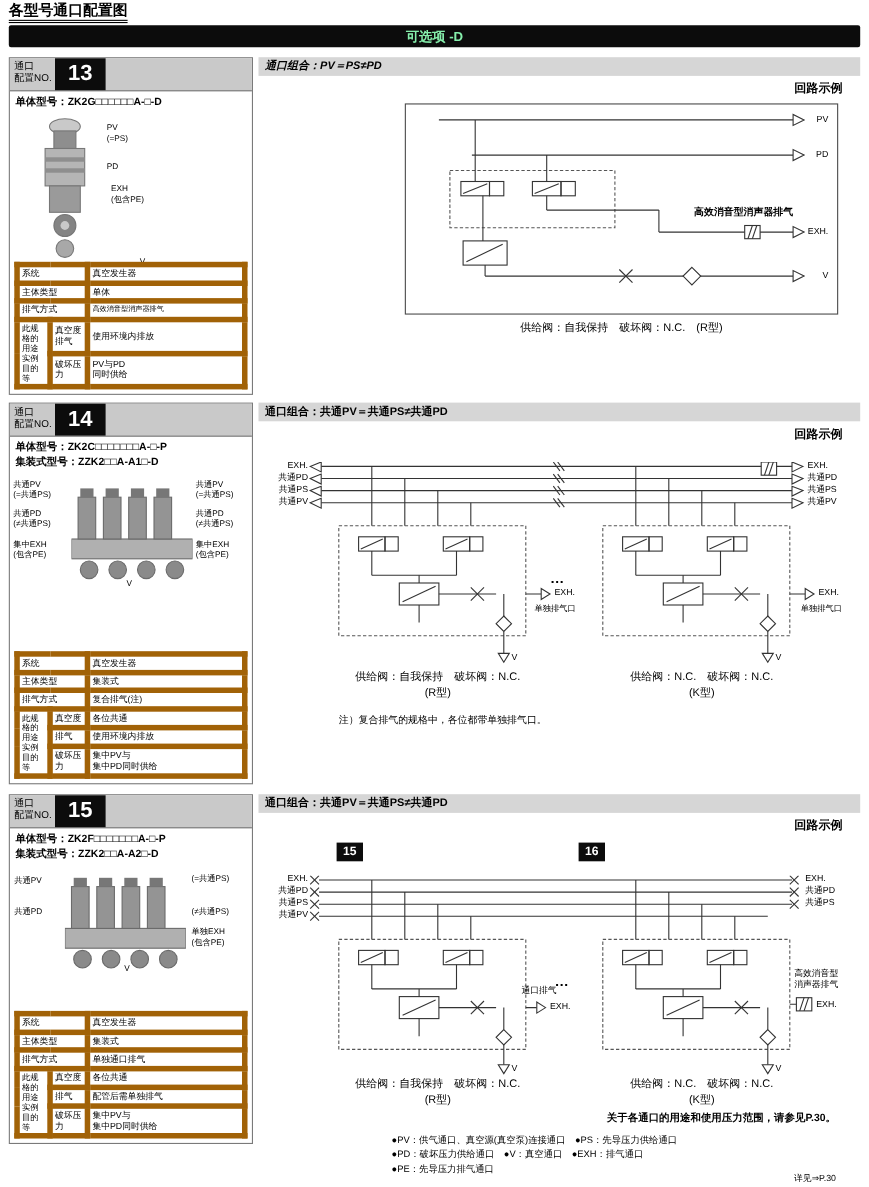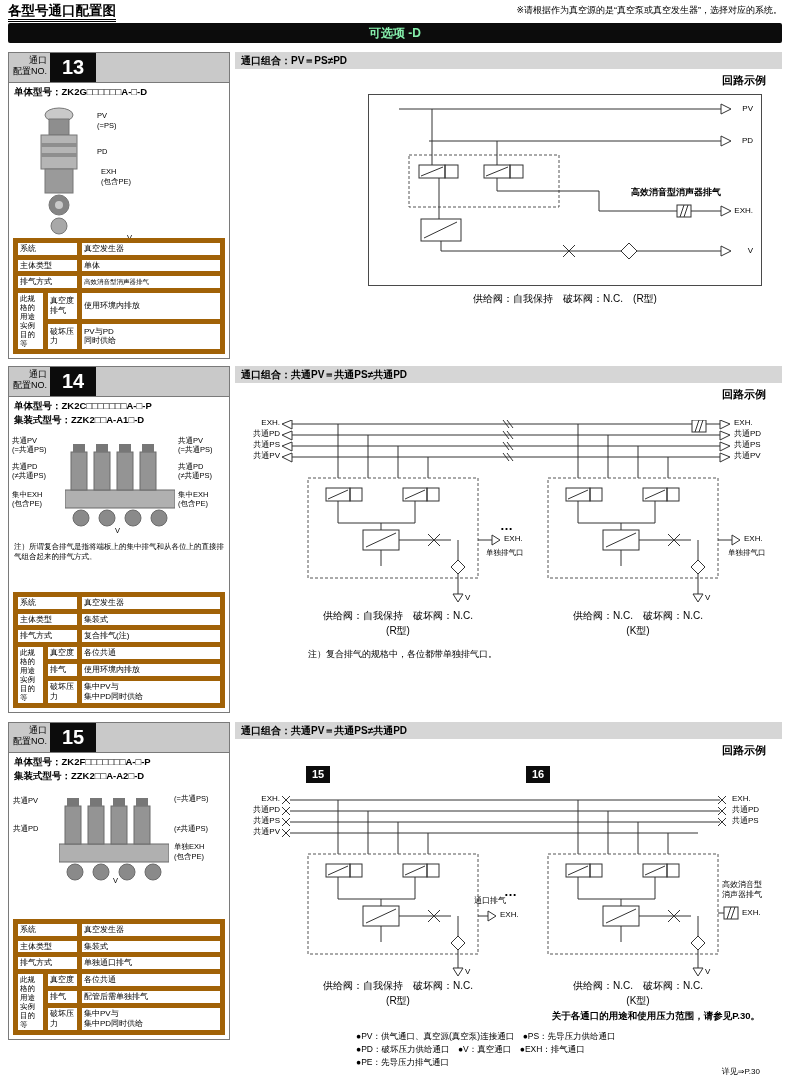--- a/index.html
+++ b/index.html
@@ -1,20 +1,20 @@
 <!DOCTYPE html>
 <html><head>
 <meta charset="utf-8">
 <style>
   * { margin:0; padding:0; box-sizing:border-box; }
   html,body { background:#fff; }
   body { width:790px; font-family:"Liberation Sans","DejaVu Sans",sans-serif; color:#000; }
   .page { position:relative; width:790px; height:1079px; background:#fff; overflow:hidden;padding-left:16px; }
   .abs { position:absolute; }
-  .pre { white-space:pre-line;text-align:right; }
+  .pre { white-space:pre-line; }
   .title-text { font-size:13.5px; font-weight:bold; border-bottom:3px double #000; padding-bottom:1px; }
   .top-note { font-size:9px; }
   .banner { position:absolute; left:8px; top:23px; width:774px; height:20px; background:#0c0c0c; color:#86efac;
             display:flex; align-items:center; justify-content:center; font-size:12px; font-weight:bold; border-radius:2px; }
   .panel { position:absolute; border:1px solid #7a7a7a; background:#fff; }
   .panel-head { height:30px; background:#c9c9c9; display:flex; align-items:stretch; border-bottom:1px solid #7a7a7a; }
   .head-label { font-size:9px; line-height:1.25; padding:2px 3px 0 4px; }
   .head-no { width:46px; background:#0c0c0c; color:#fff; font-size:20px; font-weight:bold; display:flex; align-items:center; justify-content:center; }
   .model { font-size:9.5px; font-weight:bold; padding:3px 5px 0; }
   .fig { position:relative; }
@@ -93,21 +93,20 @@
       <circle cx="94" cy="80" r="8" fill="#8a8a8a"></circle>
     </g>
   </defs>
 </svg>
 
 <div class="page">
 
   <div class="abs" style="left:8px;top:1px;">
     <span class="title-text">各型号通口配置图</span>
   </div>
-  <div class="abs top-note" style="right:8px;top:4px;">※请根据作为真空源的是“真空泵或真空发生器”，选择对应的系统。</div>
   <div class="banner">可选项 -D</div>
 
   <div class="panel" style="left:8px;top:52px;width:222px;height:307px;">
     <div class="panel-head">
       <div class="head-label pre">通口
 配置NO.</div>
       <div class="head-no">13</div>
     </div>
     <div class="model"><span>单体型号：</span><span>ZK2G□□□□□□A-□-D</span></div>
     <div class="fig" style="height:152px;margin-top:2px;">
@@ -147,21 +146,21 @@
         <tr>
               <td>破坏压力</td>
               <td class="pre">PV与PD
 同时供给</td>
             </tr>
       </tbody>
         </table>
     </div>
   </div>
 
-  <div class="combo-bar" style="top:52px;">通口组合：PV＝PS≠PD</div>
+  <div class="combo-bar" style="top:52px;font-style:italic;">通口组合：PV＝PS≠PD</div>
   <div class="ctitle" style="top:73px;">回路示例</div>
 
   <div class="cbox" style="left:368px;top:94px;width:394px;height:192px;">
     <svg class="inline" width="392" height="190" viewBox="0 0 392 190">
       <g stroke="#333" stroke-width="1" fill="none">
         <line x1="30" y1="14" x2="352" y2="14"></line>
           <polygon points="362,14 352,9 352,19" fill="#fff"></polygon>
         <line x1="60" y1="46" x2="352" y2="46"></line>
           <polygon points="362,46 352,41 352,51" fill="#fff"></polygon>
         <rect x="40" y="60" width="150" height="52" stroke-dasharray="3,2" stroke="#555"></rect>
@@ -218,21 +217,20 @@
       <span class="flab" style="left:3px;top:60px;">集中EXH</span>
       <span class="flab" style="left:3px;top:69px;">(包含PE)</span>
       <span class="flab" style="left:169px;top:6px;">共通PV</span>
       <span class="flab" style="left:169px;top:15px;">(=共通PS)</span>
       <span class="flab" style="left:169px;top:32px;">共通PD</span>
       <span class="flab" style="left:169px;top:41px;">(≠共通PS)</span>
       <span class="flab" style="left:169px;top:60px;">集中EXH</span>
       <span class="flab" style="left:169px;top:69px;">(包含PE)</span>
       <span class="flab" style="left:106px;top:96px;">V</span>
     </div>
-    <div class="note-sm">注）所谓复合排气是指将端板上的集中排气和从各位上的直接排气组合起来的排气方式。</div>
     <div class="spec-wrap">
       <table class="spec">
         <tbody>
             <tr>
               <td colspan="2" style="width:64px">系统</td>
               <td>真空发生器</td>
             </tr>
         <tr>
               <td colspan="2">主体类型</td>
               <td>集装式</td>

